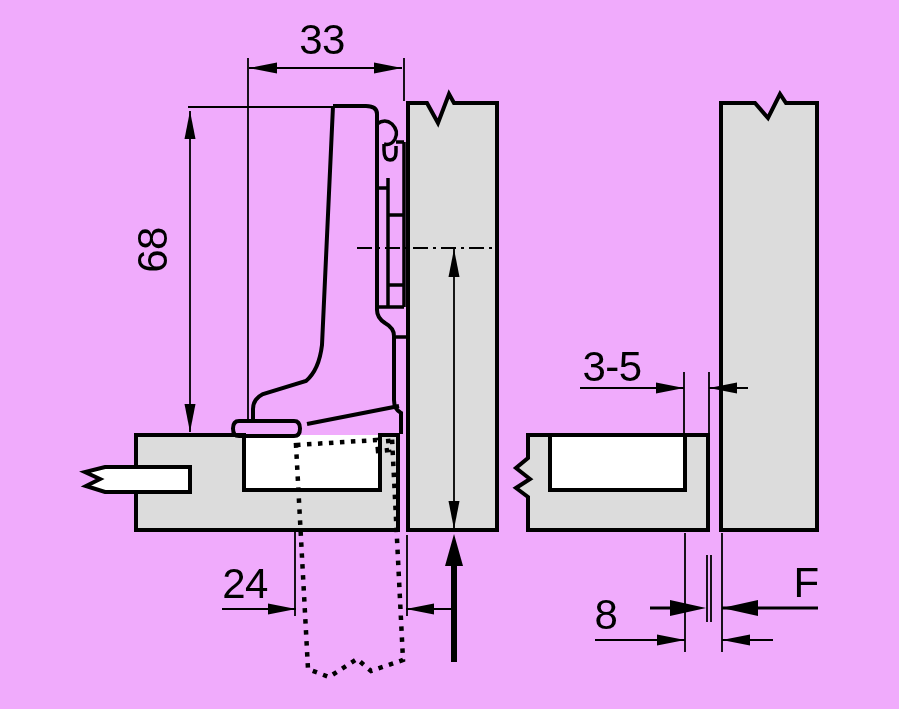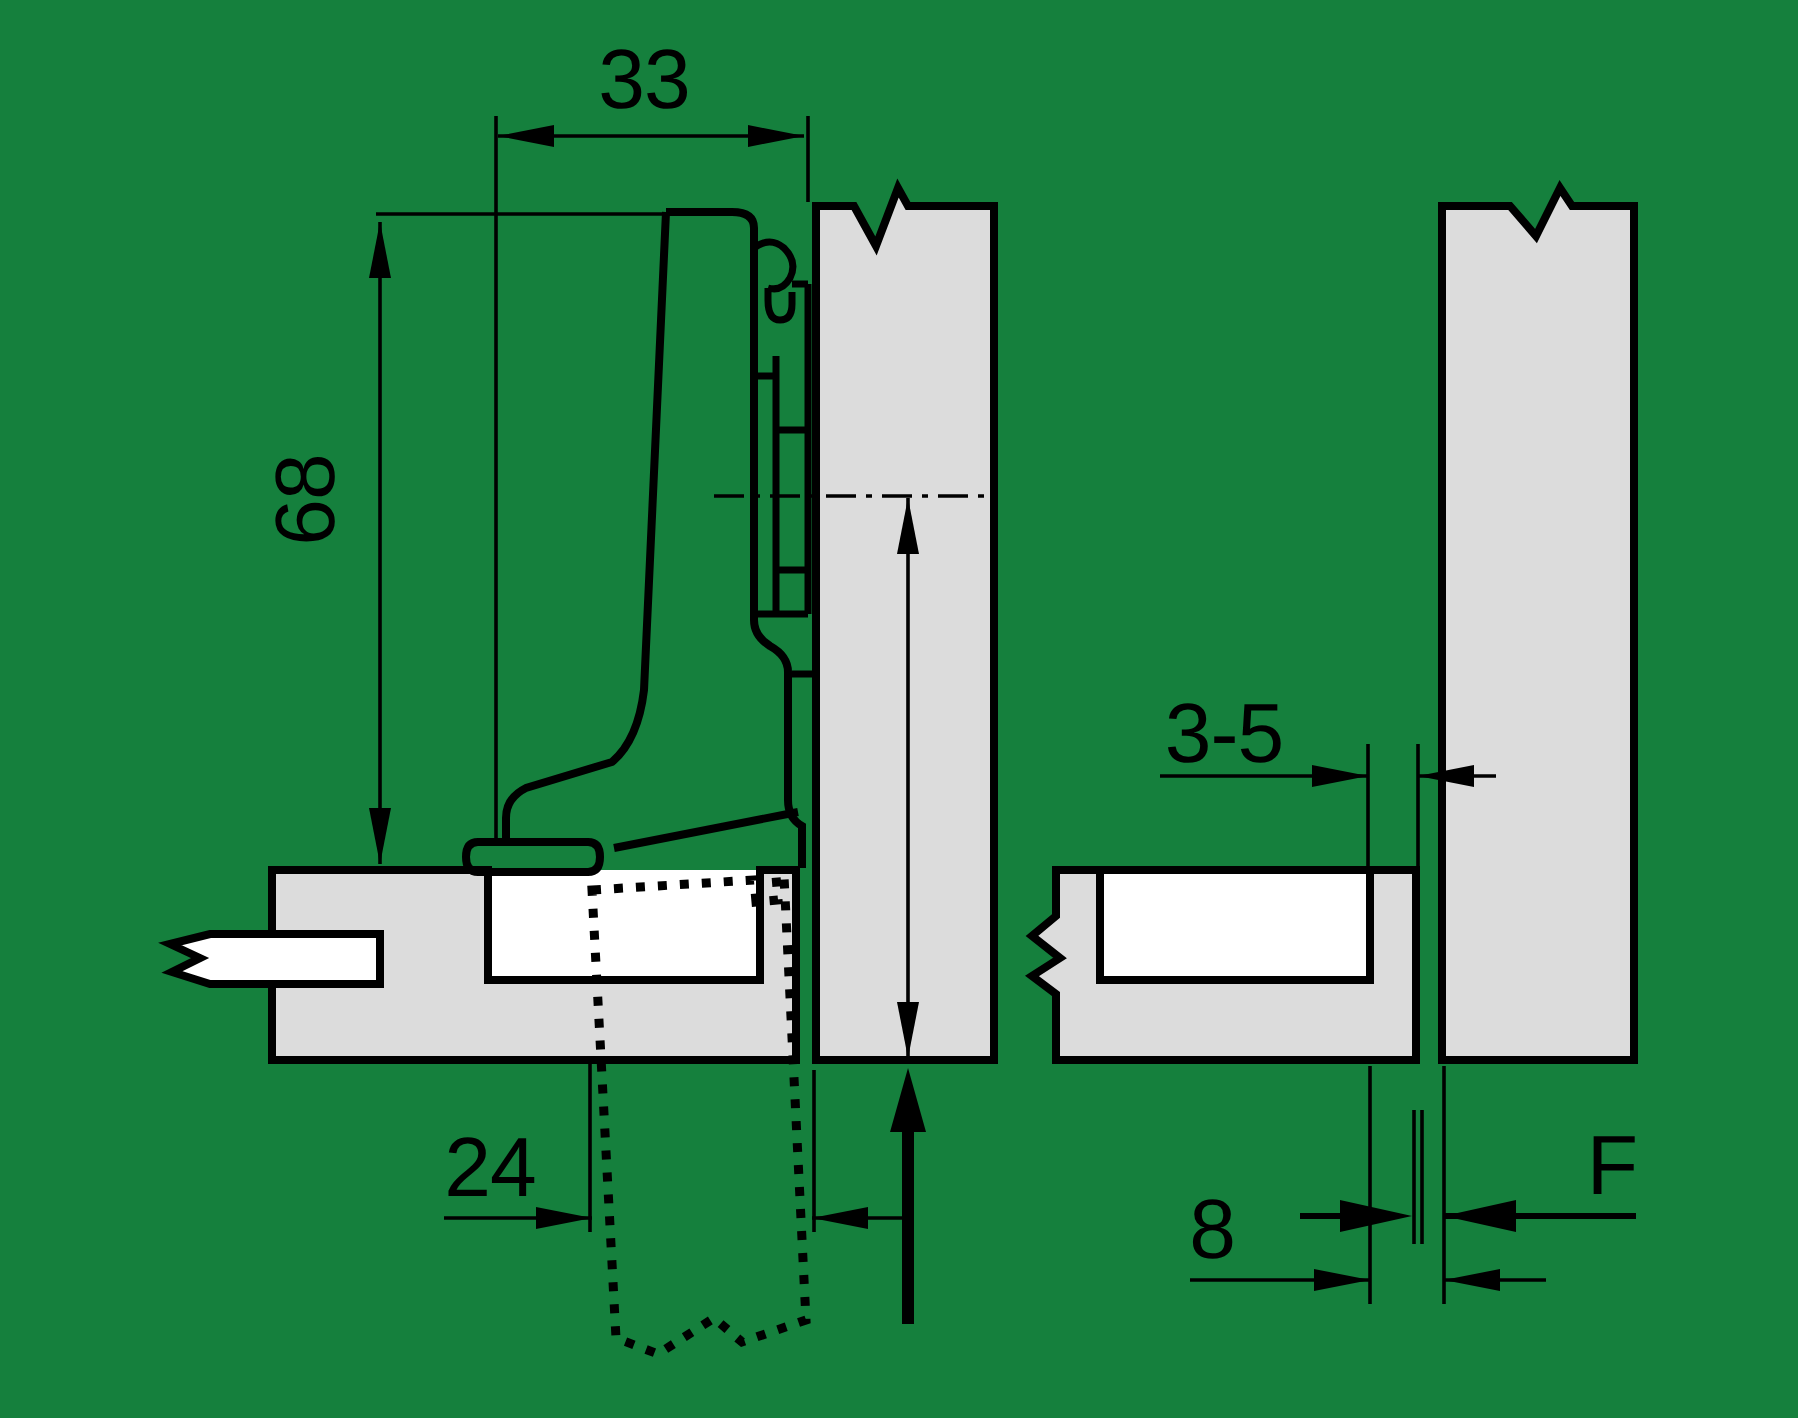--- a/index.html
+++ b/index.html
@@ -1,16 +1,16 @@
 <!DOCTYPE html>
 <html><head>
 <meta charset="utf-8">
 <style>
   html,body{margin:0;padding:0;background:#ffffff;}
-  .stage{position:relative;width:899px;height:709px;background:#15803d;overflow:hidden;}
+  .stage{position:relative;width:899px;height:709px;background:#f0abfc;overflow:hidden;}
   svg{display:block;}
   .dim-text{font-family:"Liberation Sans","DejaVu Sans",sans-serif;font-size:42px;letter-spacing:-0.5px;fill:#000;}
   .thick{stroke:#000;stroke-width:4;fill:none;}
   .thick35{stroke:#000;stroke-width:3.5;fill:none;}
   .thin{stroke:#000;stroke-width:1.8;fill:none;}
   .thin3{stroke:#000;stroke-width:3;fill:none;}
   .fillpanel{stroke:#000;stroke-width:4;}
   .arrow{fill:#000;stroke:none;}
   .dotted{stroke:#000;stroke-width:4.5;fill:none;stroke-dasharray:4.5 6.5;}
   .dashdot{stroke:#000;stroke-width:1.8;fill:none;stroke-dasharray:15 5 3 5;}

